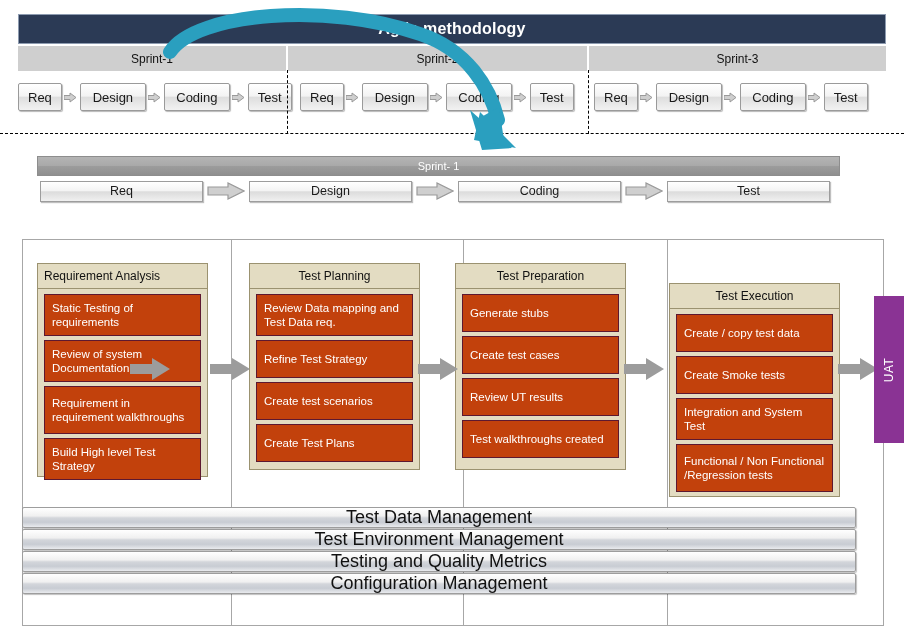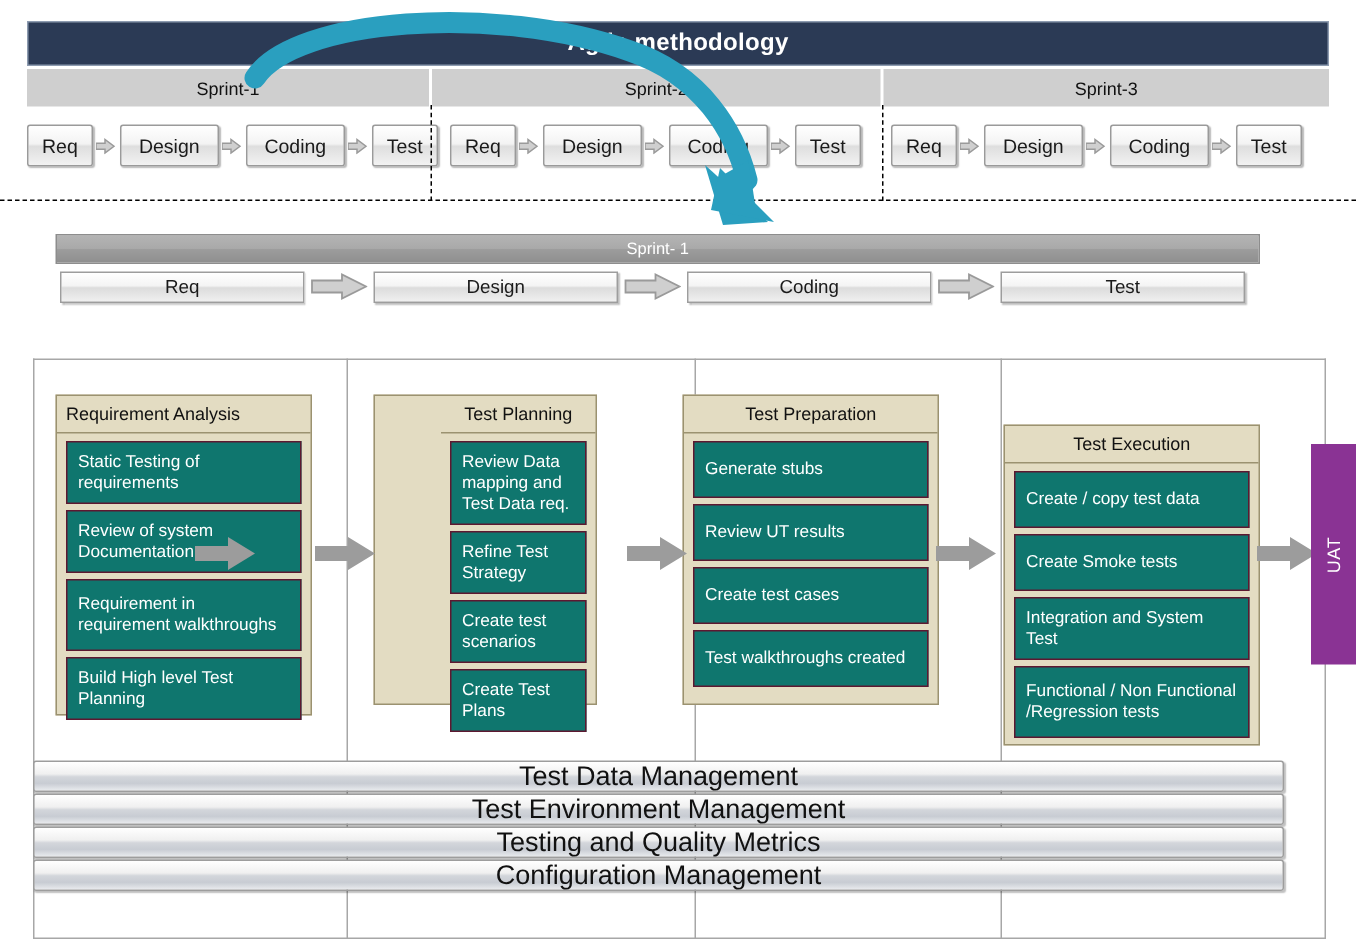--- a/index.html
+++ b/index.html
@@ -214,21 +214,21 @@
   
   .col {
     position: absolute;
     top: 263px;
     background: #e3dcc2;
     border: 1px solid #9b9270;
     box-sizing: border-box;
     padding: 0;
   }
   .col.c1 { left: 37px; width: 171px; height: 214px; }
-  .col.c2 { left: 249px; width: 149px; height: 207px; padding-left: 44px; }
+  .col.c2 { left: 249px; width: 171px; height: 207px; }
   .col.c3 { left: 455px; width: 171px; height: 207px; }
   .col.c4 { left: 669px; width: 171px; height: 214px; margin-top: 20px; }
 
   .col-title {
     height: 25px;
     display: flex;
     align-items: center;
     font-size: 12px;
     color: #111111;
     border-bottom: 1px solid #9b9270;
@@ -240,21 +240,21 @@
   .col.c3 .col-title,
   .col.c4 .col-title { justify-content: center; }
 
   .col-body {
     padding: 5px 6px 6px 6px;
     display: flex;
     flex-direction: column;
     gap: 4px;
   }
   .task {
-    background: #0f766e;
+    background: #c2410c;
     border: 1px solid #5d1830;
     box-sizing: border-box;
     color: #ffffff;
     font-size: 11.5px;
     line-height: 14px;
     padding: 6px 7px;
     display: flex;
     align-items: center;
   }
   .task.h2 { min-height: 38px; }
@@ -437,40 +437,40 @@
   <div class="frame-div d1"></div>
   <div class="frame-div d2"></div>
   <div class="frame-div d3"></div>
 
   <div class="col c1">
     <div class="col-title">Requirement Analysis</div>
     <div class="col-body">
       <div class="task h2">Static Testing of requirements</div>
       <div class="task h2">Review of system Documentation</div>
       <div class="task h3">Requirement in requirement walkthroughs</div>
-      <div class="task h2">Build High level Test Planning</div>
+      <div class="task h2">Build High level Test Strategy</div>
     </div>
   </div>
 
   <div class="col c2">
     <div class="col-title">Test Planning</div>
     <div class="col-body">
       <div class="task h2">Review Data mapping and Test Data  req.</div>
       <div class="task h2">Refine Test Strategy</div>
       <div class="task h2">Create test scenarios</div>
       <div class="task h2">Create Test Plans</div>
     </div>
   </div>
 
   <div class="col c3">
     <div class="col-title">Test Preparation</div>
     <div class="col-body">
       <div class="task h2">Generate stubs</div>
+      <div class="task h2">Create test cases</div>
       <div class="task h2">Review UT results</div>
-      <div class="task h2">Create test cases</div>
       <div class="task h2">Test walkthroughs created</div>
     </div>
   </div>
 
   <div class="col c4">
     <div class="col-title">Test Execution</div>
     <div class="col-body">
       <div class="task h2">Create / copy test data</div>
       <div class="task h2">Create Smoke tests</div>
       <div class="task h2">Integration and System Test</div>

